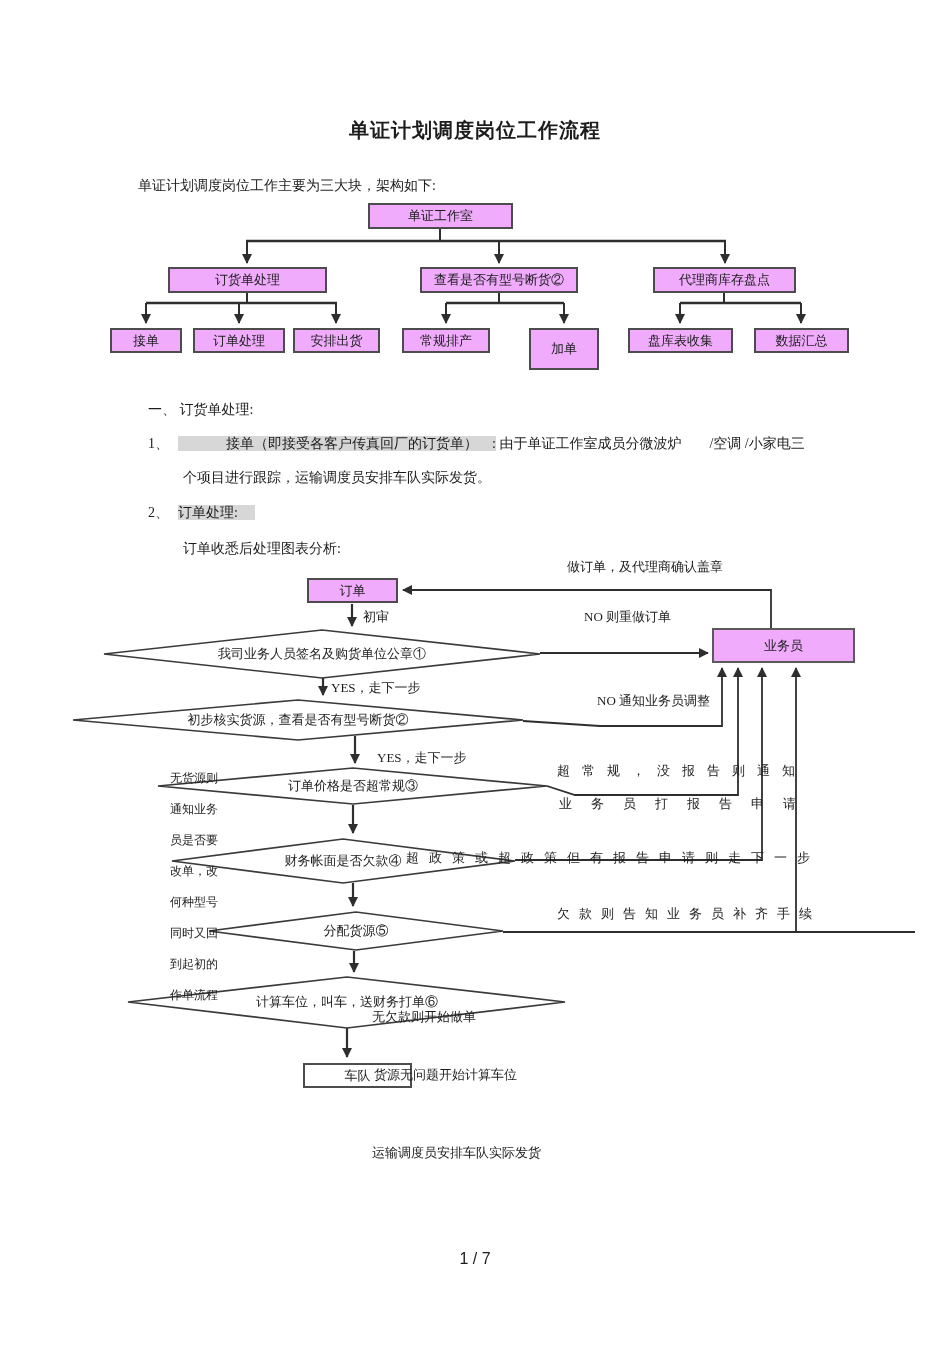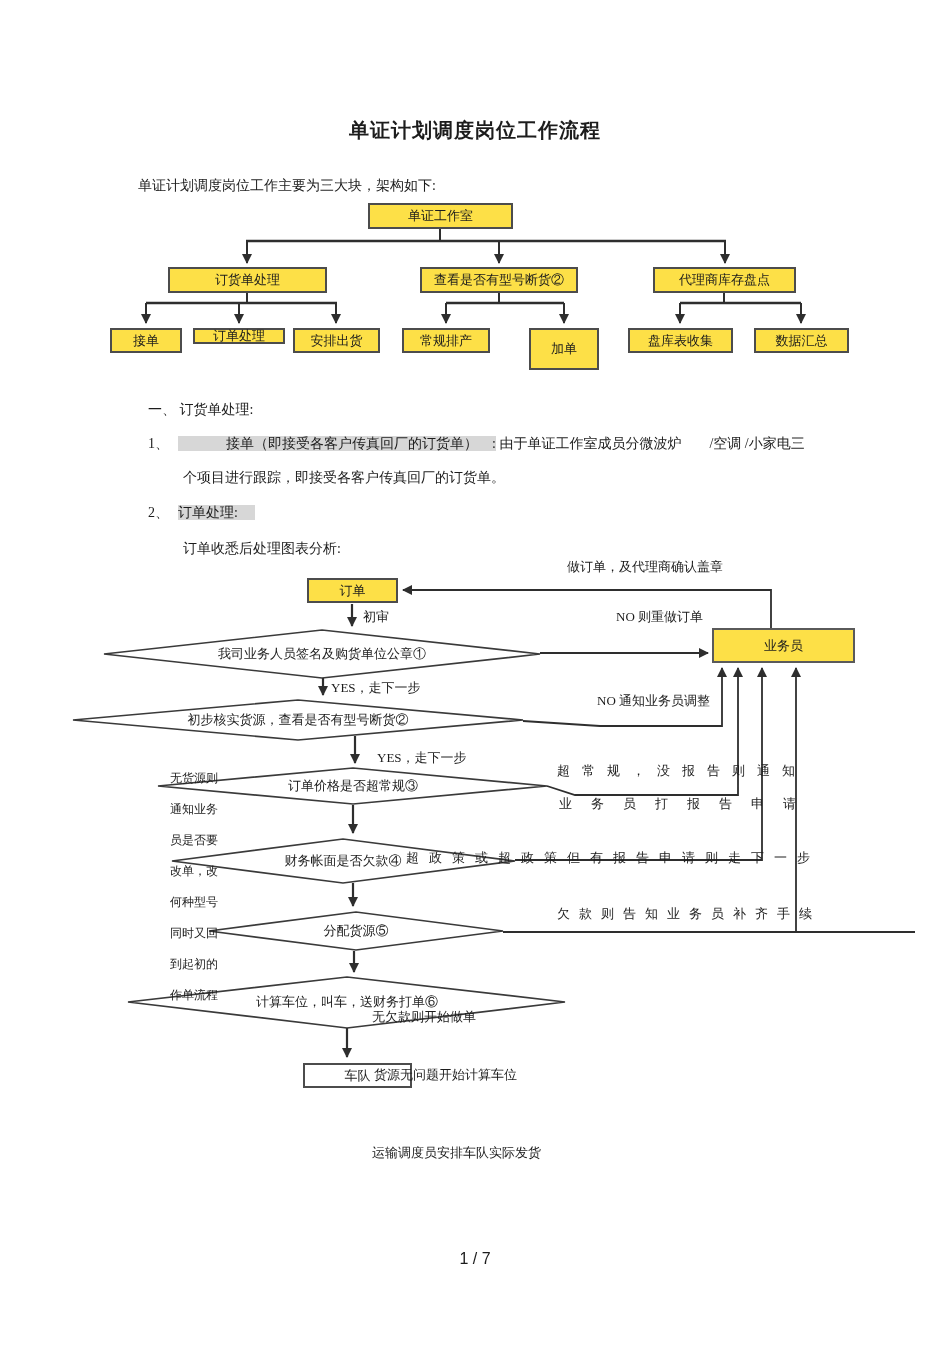--- a/index.html
+++ b/index.html
@@ -5,21 +5,21 @@
   html,body{margin:0;padding:0;background:#888;}
   .page{
     position:relative;width:950px;height:1345px;margin:0 auto;background:#fff;
     font-family:"Liberation Serif","DejaVu Serif",serif;color:#1c1c1c;overflow:hidden;
   }
   .overlay{position:absolute;left:0;top:0;width:950px;height:1345px;}
   .title{position:absolute;left:0;right:0;top:117px;text-align:center;
     font-size:20px;font-weight:bold;letter-spacing:1px;}
   .lbl{position:absolute;font-size:13px;line-height:1.15;white-space:nowrap;}
   .p14{font-size:14px;}
-  .box{position:absolute;background:#fde047;border:2px solid #4c4c4c;
+  .box{position:absolute;background:#f0abfc;border:2px solid #4c4c4c;
     display:flex;align-items:center;justify-content:center;font-size:13px;box-sizing:border-box;}
   .dlbl{position:absolute;font-size:13px;text-align:center;white-space:nowrap;line-height:1;}
   .hl{background:#d7d7d7;}
   .leftnote{white-space:pre-line;line-height:31px;font-size:12px;}
   .pageno{position:absolute;left:0;right:0;top:1250px;text-align:center;font-size:16px;
     font-family:"Liberation Sans","DejaVu Sans",sans-serif;}
 </style>
 </head>
 <body>
 
@@ -81,49 +81,49 @@
   </svg>
 
   <div class="title">单证计划调度岗位工作流程</div>
   <div class="lbl p14" style="left:138px;top:178px;">单证计划调度岗位工作主要为三大块，架构如下:</div>
 
   <div class="box" style="left:368px;top:203px;width:145px;height:26px;">单证工作室</div>
   <div class="box" style="left:168px;top:267px;width:159px;height:26px;">订货单处理</div>
   <div class="box" style="left:420px;top:267px;width:158px;height:26px;">查看是否有型号断货②</div>
   <div class="box" style="left:653px;top:267px;width:143px;height:26px;">代理商库存盘点</div>
   <div class="box" style="left:110px;top:328px;width:72px;height:25px;">接单</div>
-  <div class="box" style="left:193px;top:328px;width:92px;height:16px;">订单处理</div>
+  <div class="box" style="left:193px;top:328px;width:92px;height:25px;">订单处理</div>
   <div class="box" style="left:293px;top:328px;width:87px;height:25px;">安排出货</div>
   <div class="box" style="left:402px;top:328px;width:88px;height:25px;">常规排产</div>
   <div class="box" style="left:529px;top:328px;width:70px;height:42px;">加单</div>
   <div class="box" style="left:628px;top:328px;width:105px;height:25px;">盘库表收集</div>
   <div class="box" style="left:754px;top:328px;width:95px;height:25px;">数据汇总</div>
 
   <div class="lbl p14" style="left:148px;top:402px;">一、 订货单处理:</div>
 
   <div class="lbl p14" style="left:148px;top:436px;"><span>1、</span><span class="hl" style="margin-left:9px;padding-left:48px;">接单（即接受各客户传真回厂的订货单）　:</span><span> 由于单证工作室成员分微波炉　　/空调 /小家电三</span></div>
-  <div class="lbl p14" style="left:183px;top:470px;">个项目进行跟踪，即接受各客户传真回厂的订货单。</div>
+  <div class="lbl p14" style="left:183px;top:470px;">个项目进行跟踪，运输调度员安排车队实际发货。</div>
 
   <div class="lbl p14" style="left:148px;top:505px;"><span>2、</span><span class="hl" style="margin-left:9px;">订单处理: 　</span></div>
   <div class="lbl p14" style="left:183px;top:541px;text-align:right;">订单收悉后处理图表分析:</div>
 
   <div class="box" style="left:307px;top:578px;width:91px;height:25px;">订单</div>
   <div class="box" style="left:712px;top:628px;width:143px;height:35px;border-color:#5a5a5a;">业务员</div>
   <div class="box" style="left:303px;top:1063px;width:109px;height:25px;background:transparent;">车队</div>
 
   <div class="dlbl" style="left:122px;top:647px;width:400px;">我司业务人员签名及购货单位公章①</div>
   <div class="dlbl" style="left:98px;top:713px;width:400px;">初步核实货源，查看是否有型号断货②</div>
   <div class="dlbl" style="left:203px;top:779px;width:300px;">订单价格是否超常规③</div>
   <div class="dlbl" style="left:193px;top:854px;width:300px;">财务帐面是否欠款④</div>
   <div class="dlbl" style="left:256px;top:924px;width:200px;">分配货源⑤</div>
   <div class="dlbl" style="left:197px;top:995px;width:300px;">计算车位，叫车，送财务打单⑥</div>
 
   <div class="lbl" style="left:567px;top:560px;">做订单，及代理商确认盖章</div>
   <div class="lbl" style="left:363px;top:610px;">初审</div>
-  <div class="lbl" style="left:616px;top:610px;text-align:right;">NO 则重做订单</div>
+  <div class="lbl" style="left:584px;top:610px;text-align:right;">NO 则重做订单</div>
   <div class="lbl" style="left:331px;top:681px;">YES，走下一步</div>
   <div class="lbl" style="left:597px;top:694px;">NO 通知业务员调整</div>
   <div class="lbl" style="left:377px;top:751px;">YES，走下一步</div>
 
   <div class="lbl leftnote" style="left:170px;top:763px;">无货源则
 通知业务
 员是否要
 改单，改
 何种型号
 同时又回

